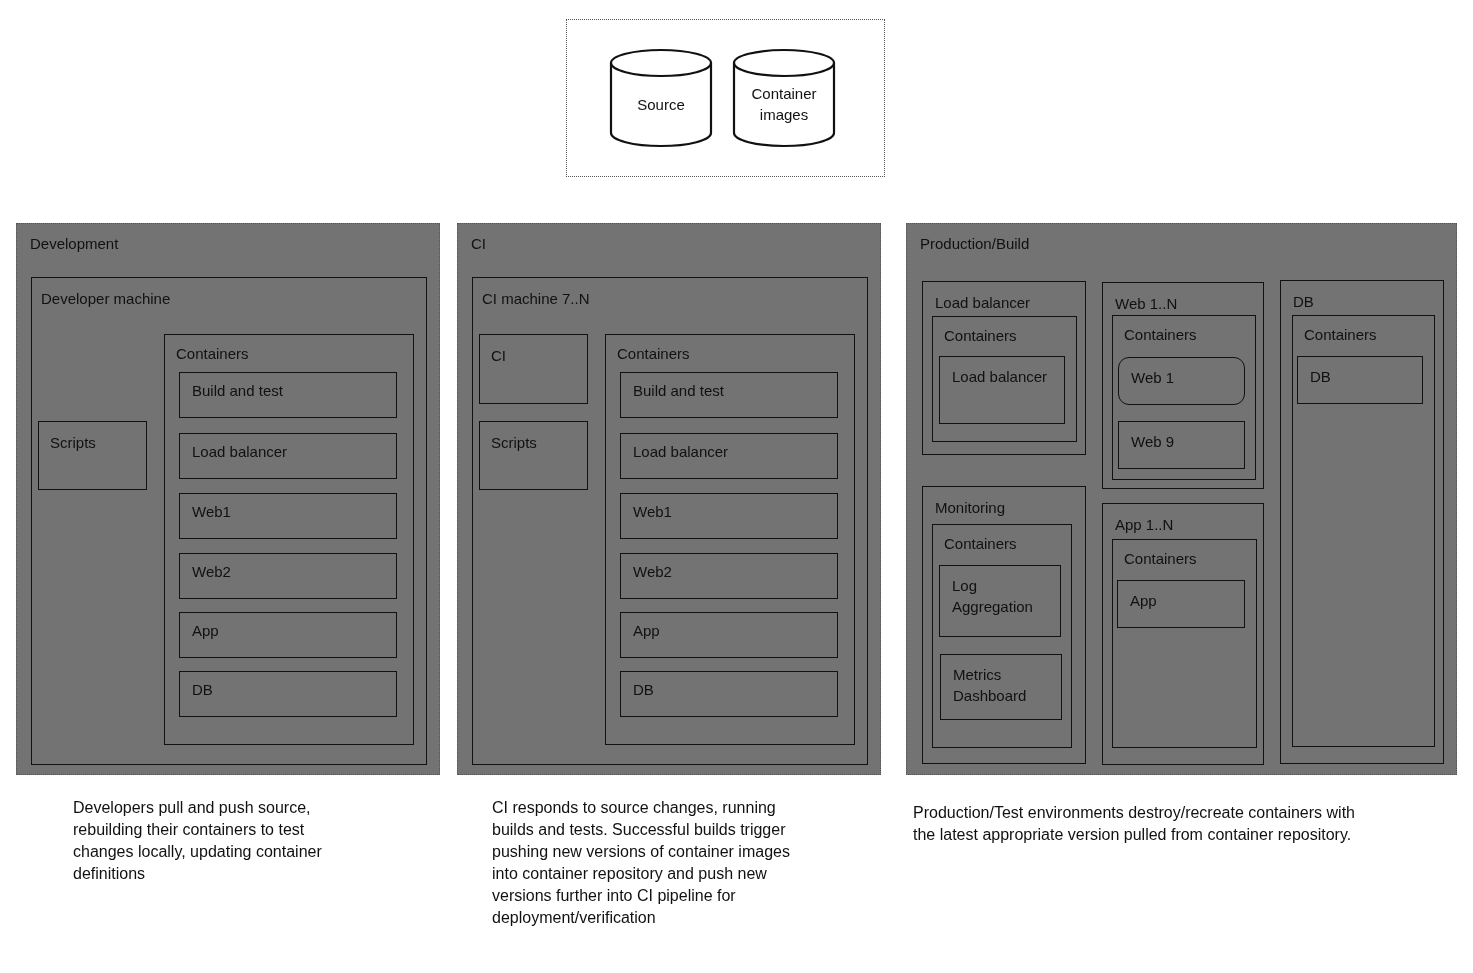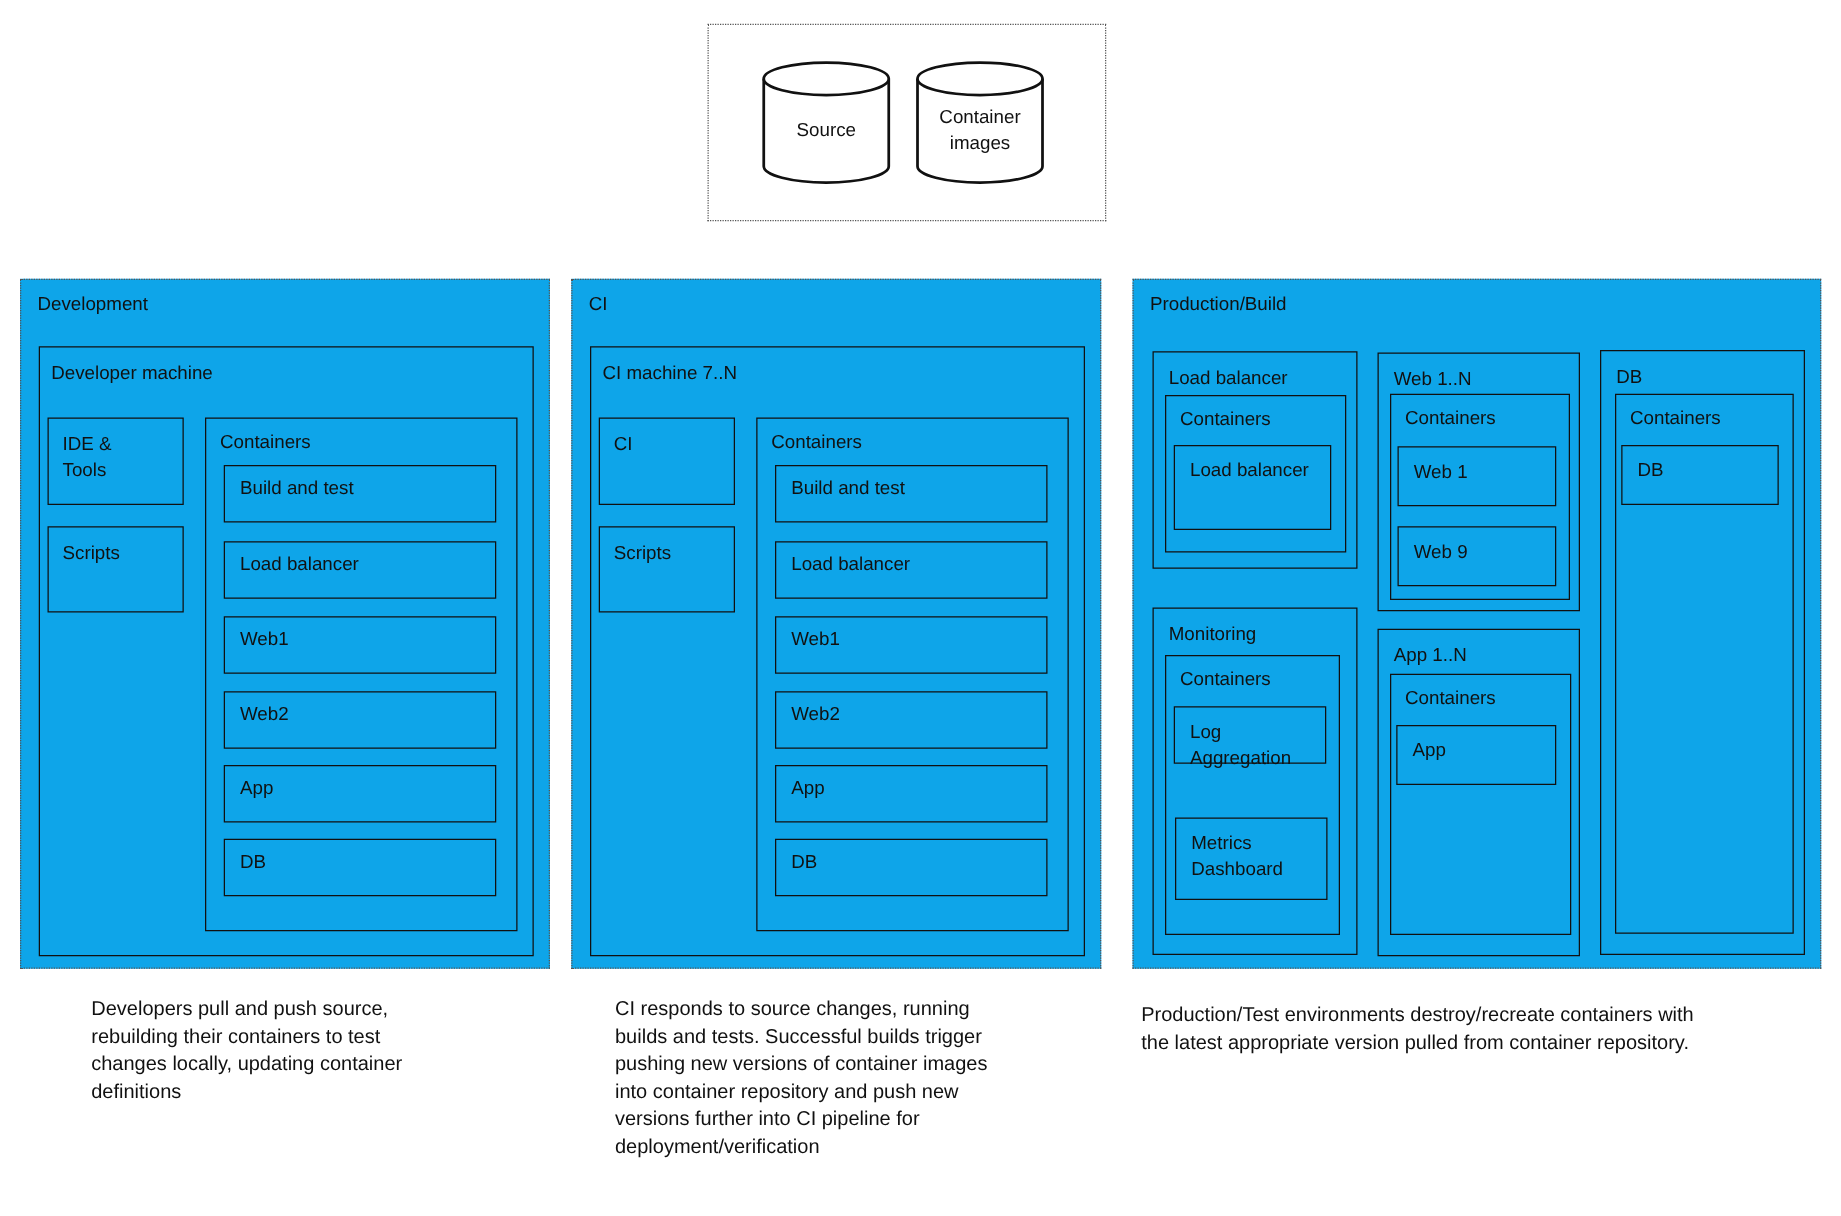--- a/index.html
+++ b/index.html
@@ -19,21 +19,21 @@
   .cyl-source { left:42px; }
   .cyl-images { left:165px; }
   .cyl svg { position:absolute; left:0; top:0; }
   .cyl-label {
     position:absolute; left:0; right:0; top:14px; bottom:2px;
     display:flex; align-items:center; justify-content:center;
     text-align:center; line-height:21px;
   }
 
   
-  .section { position:absolute; top:223px; height:552px; background:#0ea5e9; }
+  .section { position:absolute; top:223px; height:552px; background:#737373; }
   #dev  { left:16px;  width:424px; }
   #ci   { left:457px; width:424px; }
   #prod { left:906px; width:551px; }
   .section-label { position:absolute; left:13px; top:11px; }
 
   
   .machine { position:absolute; left:14px; top:53px; width:396px; height:488px; }
   .machine-label { position:absolute; left:9px; top:12px; }
   .side-box { position:absolute; left:6px; width:109px; padding:10px 20px 0 11px; line-height:21px; }
   .side-1 { top:56px; height:70px; }
@@ -49,30 +49,30 @@
   .pcont { position:absolute; }
   .pcont-label { position:absolute; left:11px; top:10px; }
   .pitem { position:absolute; padding:9px 8px 0 12px; line-height:21px; }
 
   .node-lb  { left:15px;  top:57px;  width:164px; height:174px; }
   .node-lb .pcont   { left:9px;  top:34px; width:145px; height:126px; }
   .node-lb .pitem0  { left:6px;  top:39px; width:126px; height:68px; }
 
   .node-web { left:195px; top:58px;  width:162px; height:207px;padding-left:21px; }
   .node-web .pcont  { left:9px;  top:32px; width:144px; height:165px; }
-  .node-web .pitem0 { left:5px;  top:41px; width:127px; height:48px; }
+  .node-web .pitem0 { left:5px;  top:41px; width:127px; height:48px;border-radius:11px; }
   .node-web .pitem1 { left:5px;  top:105px; width:127px; height:48px; }
 
   .node-db  { left:373px; top:56px;  width:164px; height:484px; }
   .node-db .pcont   { left:11px; top:34px; width:143px; height:432px; }
   .node-db .pitem0  { left:4px;  top:40px; width:126px; height:48px; }
 
   .node-mon { left:15px;  top:262px; width:164px; height:278px; }
   .node-mon .pcont  { left:9px;  top:37px; width:140px; height:224px; }
-  .node-mon .pitem0 { left:6px;  top:40px; width:122px; height:46px; }
+  .node-mon .pitem0 { left:6px;  top:40px; width:122px; height:72px; }
   .node-mon .pitem1 { left:7px;  top:129px; width:122px; height:66px; }
 
   .node-app { left:195px; top:279px; width:162px; height:262px; }
   .node-app .pcont  { left:9px;  top:35px; width:145px; height:209px; }
   .node-app .pitem0 { left:4px;  top:40px; width:128px; height:48px; }
 
   
   .caption { position:absolute; font-size:16px; line-height:22px; white-space:pre-line; }
   #cap1 { left:73px;  top:797px; width:330px; }
   #cap2 { left:492px; top:797px; width:380px; }
@@ -97,21 +97,20 @@
         <ellipse cx="52" cy="16" rx="50" ry="13" fill="#ffffff" stroke="#111111" stroke-width="2.2"></ellipse>
       </svg>
       <div class="cyl-label">Container images</div>
     </div>
   </div>
 
   <div class="section dotted" id="dev">
     <div class="section-label">Development</div>
     <div class="machine solid">
       <div class="machine-label">Developer machine</div>
-      <div class="side-box side-1 solid">IDE &amp; Tools</div>
       <div class="side-box side-2 solid">Scripts</div>
       <div class="containers solid">
         <div class="containers-label">Containers</div>
         <div class="item it0 solid">Build and test</div>
         <div class="item it1 solid">Load balancer</div>
         <div class="item it2 solid">Web1</div>
         <div class="item it3 solid">Web2</div>
         <div class="item it4 solid">App</div>
         <div class="item it5 solid">DB</div>
       </div>

